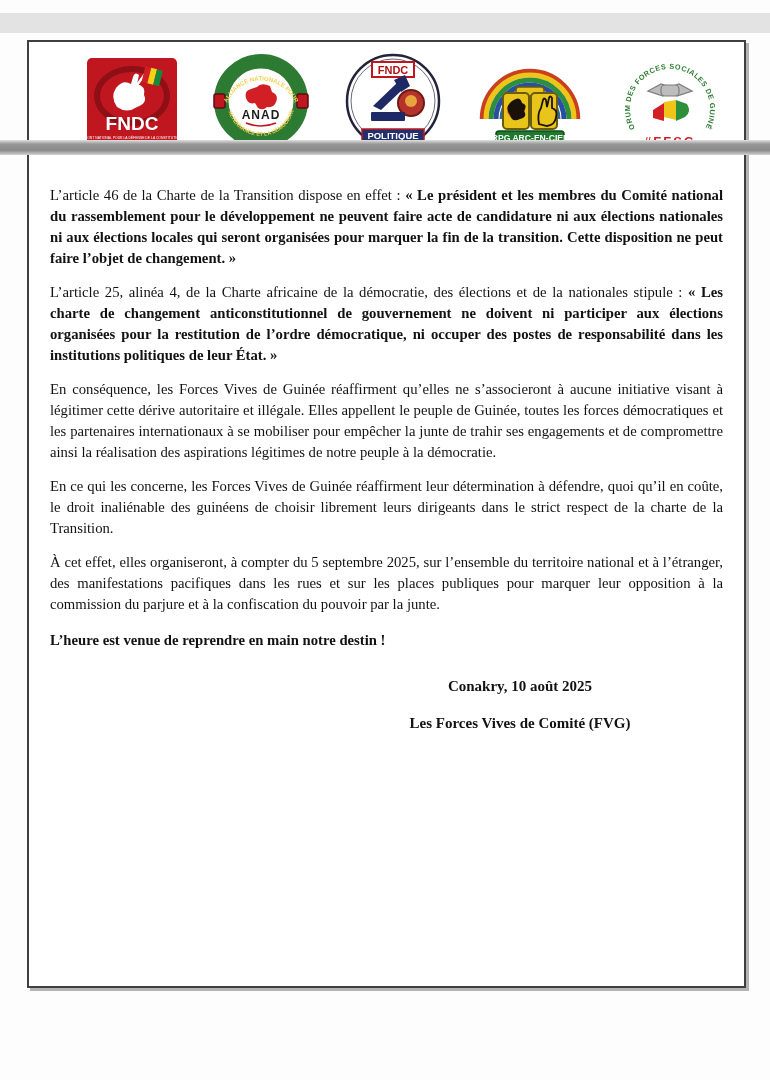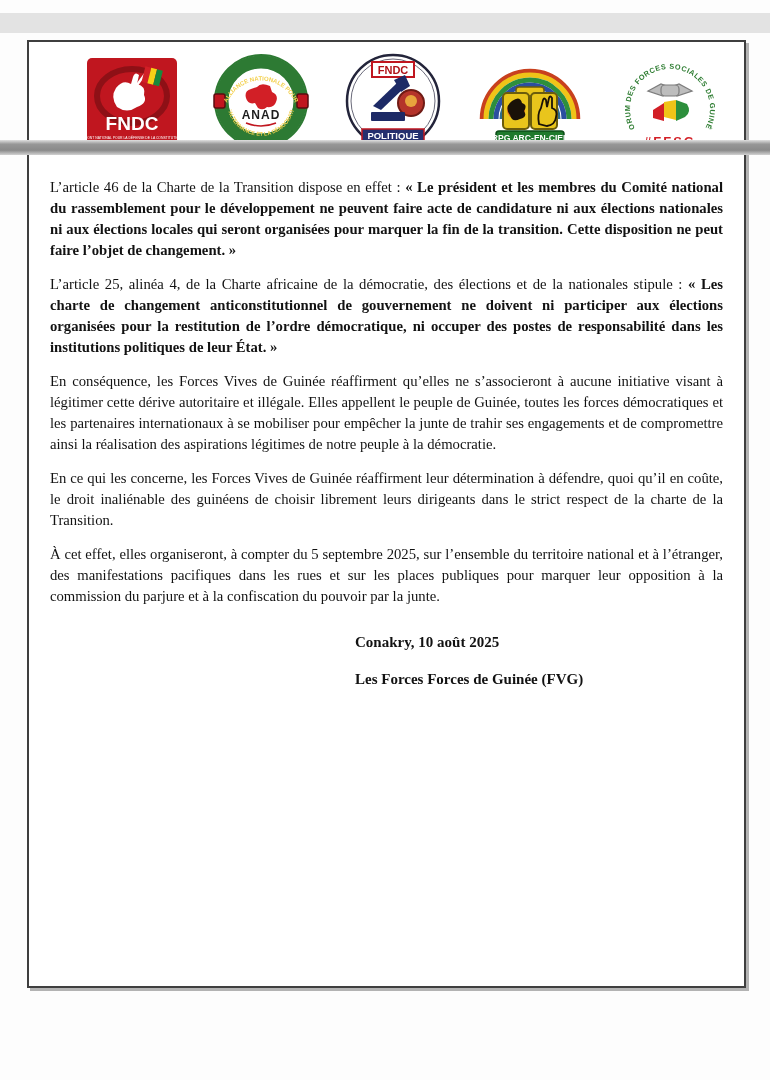--- a/index.html
+++ b/index.html
@@ -17,25 +17,25 @@
     background:linear-gradient(180deg,#e0e0e0 0%,#979797 28%,#8a8a8a 68%,#d2d2d2 100%);
   }
   .logo-row{
     display:flex;justify-content:space-between;align-items:center;
     padding:11px 24px 0 58px;height:96px;
   }
   .logo-row svg{flex:0 0 auto;}
   .content{
     padding:24px 21px 0 21px;font-size:14.7px;line-height:21px;text-align:justify;
   }
-  .content p{margin:4px 0 13px 0;}
+  .content p{margin:12px 0 13px 0;}
   .content p strong{font-weight:bold;}
   .closing{font-weight:bold;margin-top:15px !important;text-align:left;}
   .sign-block{
-    width:330px;margin:25px 38px 0 auto;text-align:left;font-weight:bold;font-size:15px;
+    width:330px;margin:25px 38px 0 auto;text-align:center;font-weight:bold;font-size:15px;
   }
   .sign-block .dateline{margin-bottom:16px;}
   svg text{font-family:"Liberation Sans", sans-serif;}
 </style>
 </head>
 <body>
 
 <div class="top-band"></div>
 
 <div class="doc">
@@ -132,22 +132,23 @@
 
     <p><span>L’article 25, alinéa 4, de la Charte africaine de la démocratie, des élections et de la nationales stipule : </span><strong>« Les charte de changement anticonstitutionnel de gouvernement ne doivent ni participer aux élections organisées pour la restitution de l’ordre démocratique, ni occuper des postes de responsabilité dans les institutions politiques de leur État. »</strong></p>
 
 
     <p>En conséquence, les Forces Vives de Guinée réaffirment qu’elles ne s’associeront à aucune initiative visant à légitimer cette dérive autoritaire et illégale. Elles appellent le peuple de Guinée, toutes les forces démocratiques et les partenaires internationaux à se mobiliser pour empêcher la junte de trahir ses engagements et de compromettre ainsi la réalisation des aspirations légitimes de notre peuple à la démocratie.</p>
 
     <p>En ce qui les concerne, les Forces Vives de Guinée réaffirment leur détermination à défendre, quoi qu’il en coûte, le droit inaliénable des guinéens de choisir librement leurs dirigeants dans le strict respect de la charte de la Transition.</p>
 
     <p>À cet effet, elles organiseront, à compter du 5 septembre 2025, sur l’ensemble du territoire national et à l’étranger, des manifestations pacifiques dans les rues et sur les places publiques pour marquer leur opposition à la commission du parjure et à la confiscation du pouvoir par la junte.</p>
 
+    <p class="closing">L’heure est venue de reprendre en main notre destin !</p>
 
     <div class="sign-block">
       <div class="dateline">Conakry, 10 août 2025</div>
-      <div class="signature">Les Forces Forces de Guinée (FVG)</div>
+      <div class="signature">Les Forces Vives de Comité (FVG)</div>
     </div>
   </div>
 
 </div>
 
 <div class="divider-band"></div>
 
 </body></html>

